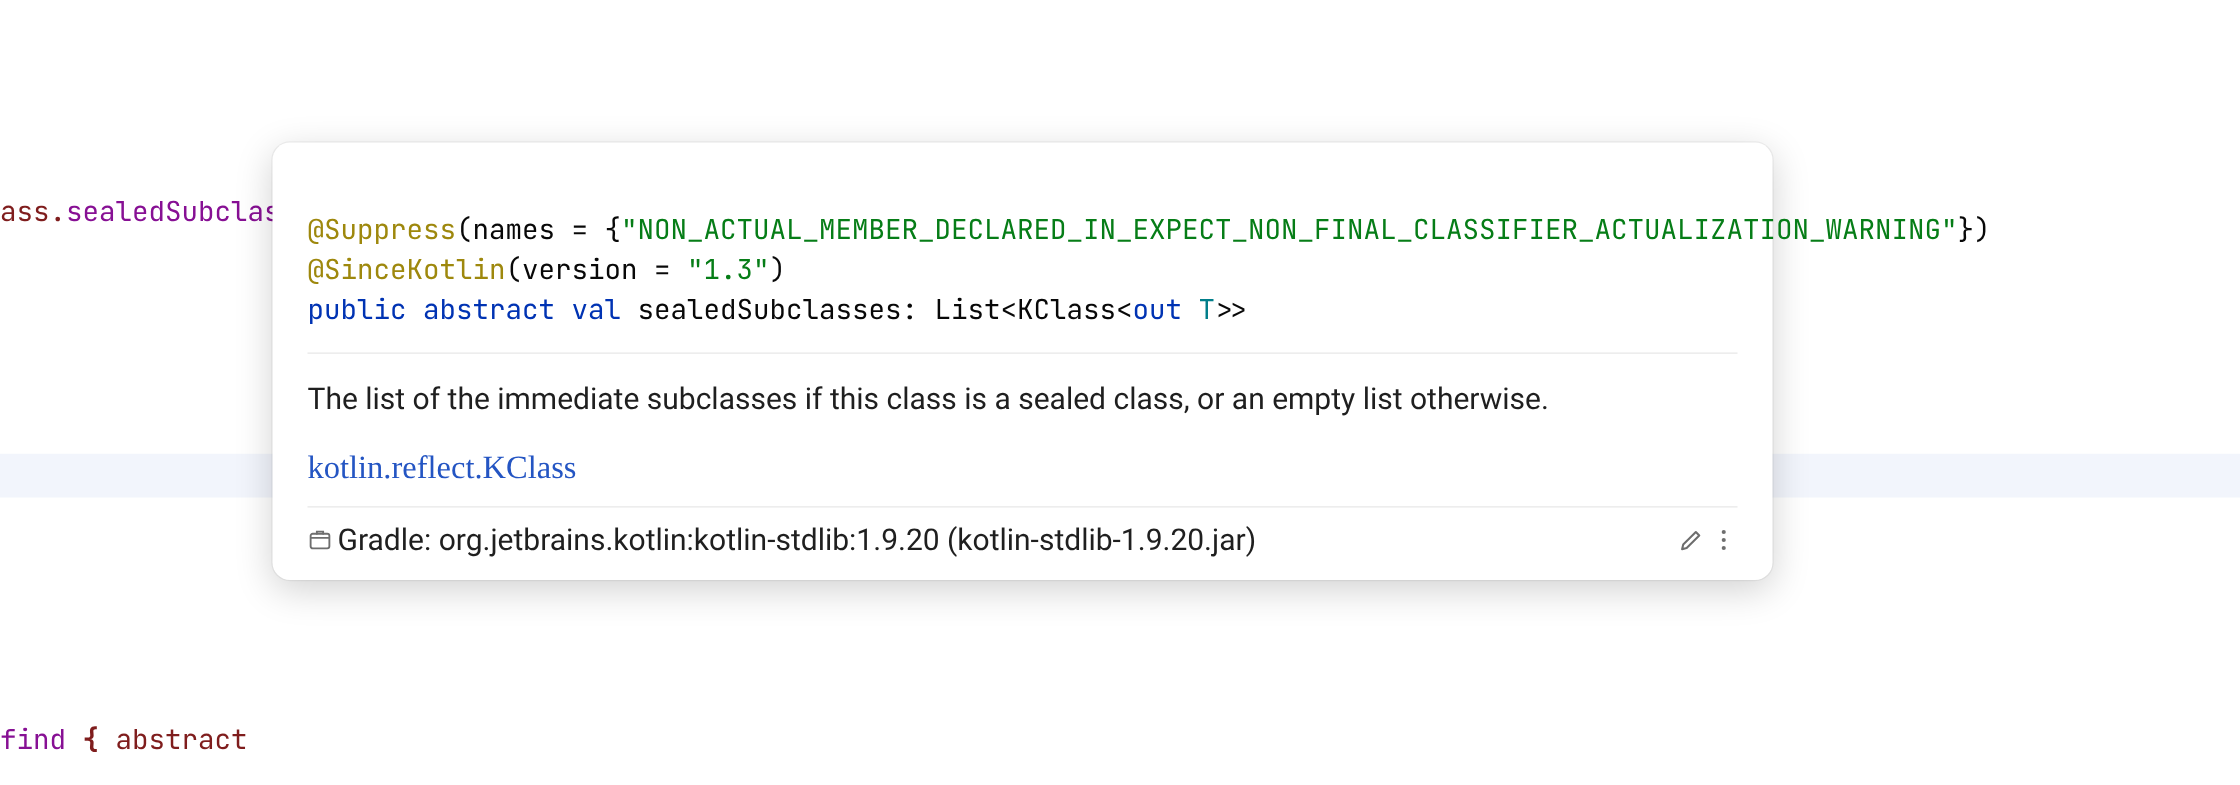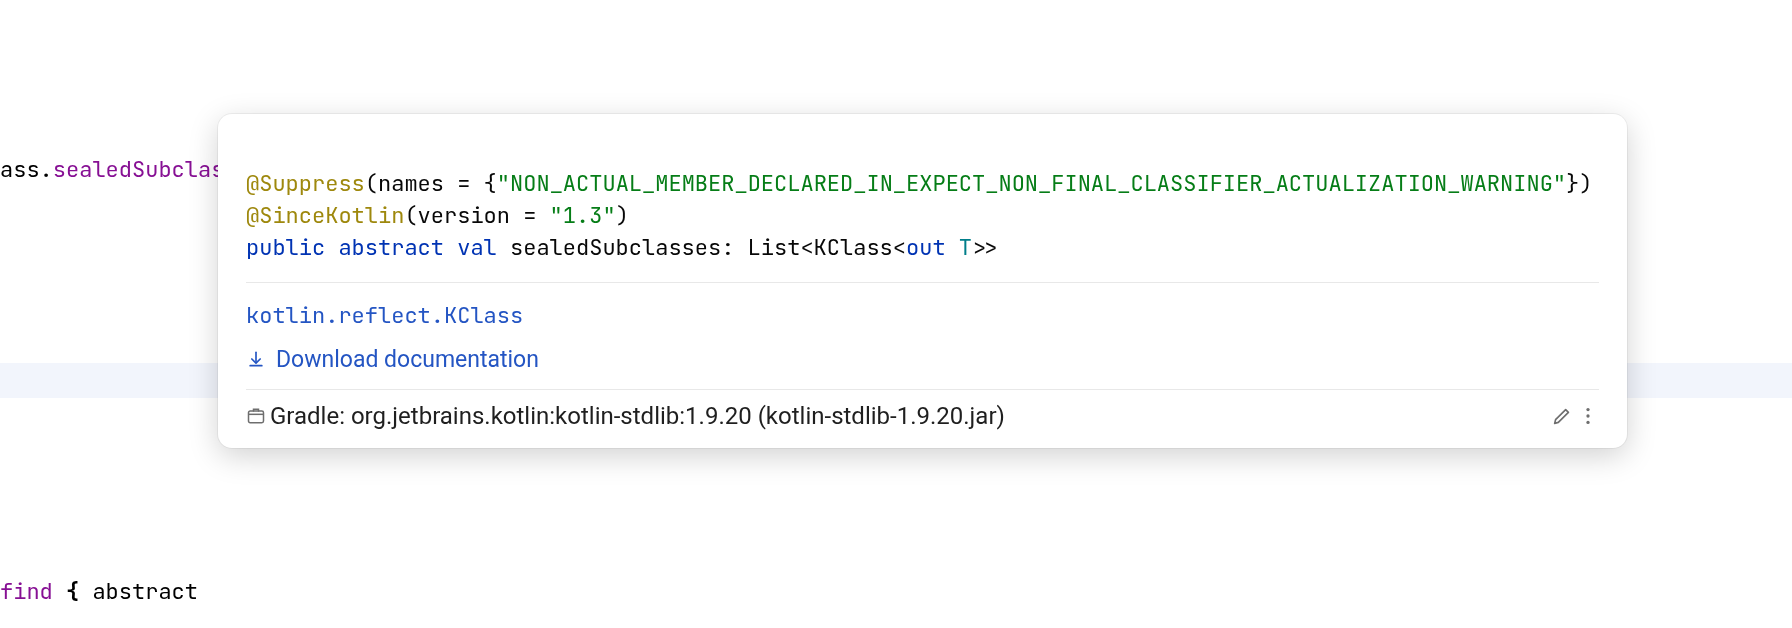--- a/index.html
+++ b/index.html
@@ -26,28 +26,28 @@
     padding-left: 0;
     height: 35px;
     display: flex;
     align-items: center;
   }
   .highlighted-line {
     background: #f2f5fc;
   }
   .tok-purple { color: #871094; }
   .tok-italic { }
-  .tok-black { color: #000000; margin-top: 31px; }
+  .tok-black { color: #7f1d1d; margin-top: 31px; }
   .tok-bold { font-weight: 700; }
 
   .popup {
     position: absolute;
     top: 114px;
     left: 218px;
-    width: 1409px;
+    width: 1200px;
     background: #ffffff;
     border-radius: 14px;
     box-shadow: 0 8px 30px rgba(0,0,0,0.18), 0 0 0 1px rgba(0,0,0,0.05);
     padding: 22px 28px 18px 28px;
     font-family: 'JetBrains Mono', 'Consolas', monospace;
   }
   .popup .sig {
     font-size: 22px;
     line-height: 1.45;
     white-space: pre;
@@ -74,21 +74,21 @@
     align-items: center;
     gap: 10px;
     margin-bottom: 16px;
     font-family: -apple-system, BlinkMacSystemFont, 'Segoe UI', Roboto, sans-serif;
   }
   .popup .link-row.mono { font-family: 'JetBrains Mono', 'Consolas', monospace; }
   .popup .link-text {
     color: #2455C3;
     font-size: 23px;
   }
-  .popup .link-row.mono .link-text { font-size: 22px; }
+  .popup .link-row.mono .link-text { font-size: 26px; font-family: Liberation Serif, serif; }
   .popup .footer {
     display: flex;
     align-items: center;
     gap: 4px;
     font-family: -apple-system, BlinkMacSystemFont, 'Segoe UI', Roboto, sans-serif;
     font-size: 24px;
     color: #1f1f1f;
     padding-top: 12px;
     border-top: 1px solid #e8e8e8;
     margin-top: 6px;
@@ -114,35 +114,26 @@
   
   
 </div>
 
 <div class="popup">
   <div class="sig">
 <span class="anno">@Suppress</span><span class="plain">(names = {</span><span class="str">"NON_ACTUAL_MEMBER_DECLARED_IN_EXPECT_NON_FINAL_CLASSIFIER_ACTUALIZATION_WARNING"</span><span class="plain">})</span>
 <span class="anno">@SinceKotlin</span><span class="plain">(version = </span><span class="str">"1.3"</span><span class="plain">)</span>
 <span class="kw">public abstract val </span><span class="plain">sealedSubclasses</span><span class="plain">: List&lt;KClass&lt;</span><span class="kw">out </span><span class="gen">T</span><span class="plain">&gt;&gt;</span></div>
 
+  <div class="desc">The list of the immediate subclasses if this class is a sealed class, or an empty list otherwise.</div>
 
   <div class="link-row mono">
     <span class="link-text">kotlin.reflect.KClass</span>
   </div>
 
-  <div class="link-row">
-    <span class="icon-slot">
-      <svg class="dl-icon" viewBox="0 0 24 24" fill="none" stroke="#2455C3" stroke-width="2" stroke-linecap="round" stroke-linejoin="round">
-          <path d="M12 4v11"></path>
-          <path d="M7 12l5 5 5-5"></path>
-          <path d="M5 20h14"></path>
-        </svg>
-    </span>
-    <span class="link-text">Download documentation</span>
-  </div>
 
   <div class="footer">
     <span class="icon-slot">
       <svg class="pkg-icon" viewBox="0 0 24 24" fill="none" stroke="#6E6E6E" stroke-width="1.8">
           <rect x="3" y="6" width="18" height="14" rx="2"></rect>
           <path d="M3 10h18"></path>
           <path d="M9 6V4h6v2" stroke-linecap="round"></path>
         </svg>
     </span>
     <span>Gradle: org.jetbrains.kotlin:kotlin-stdlib:1.9.20 (kotlin-stdlib-1.9.20.jar)</span>

